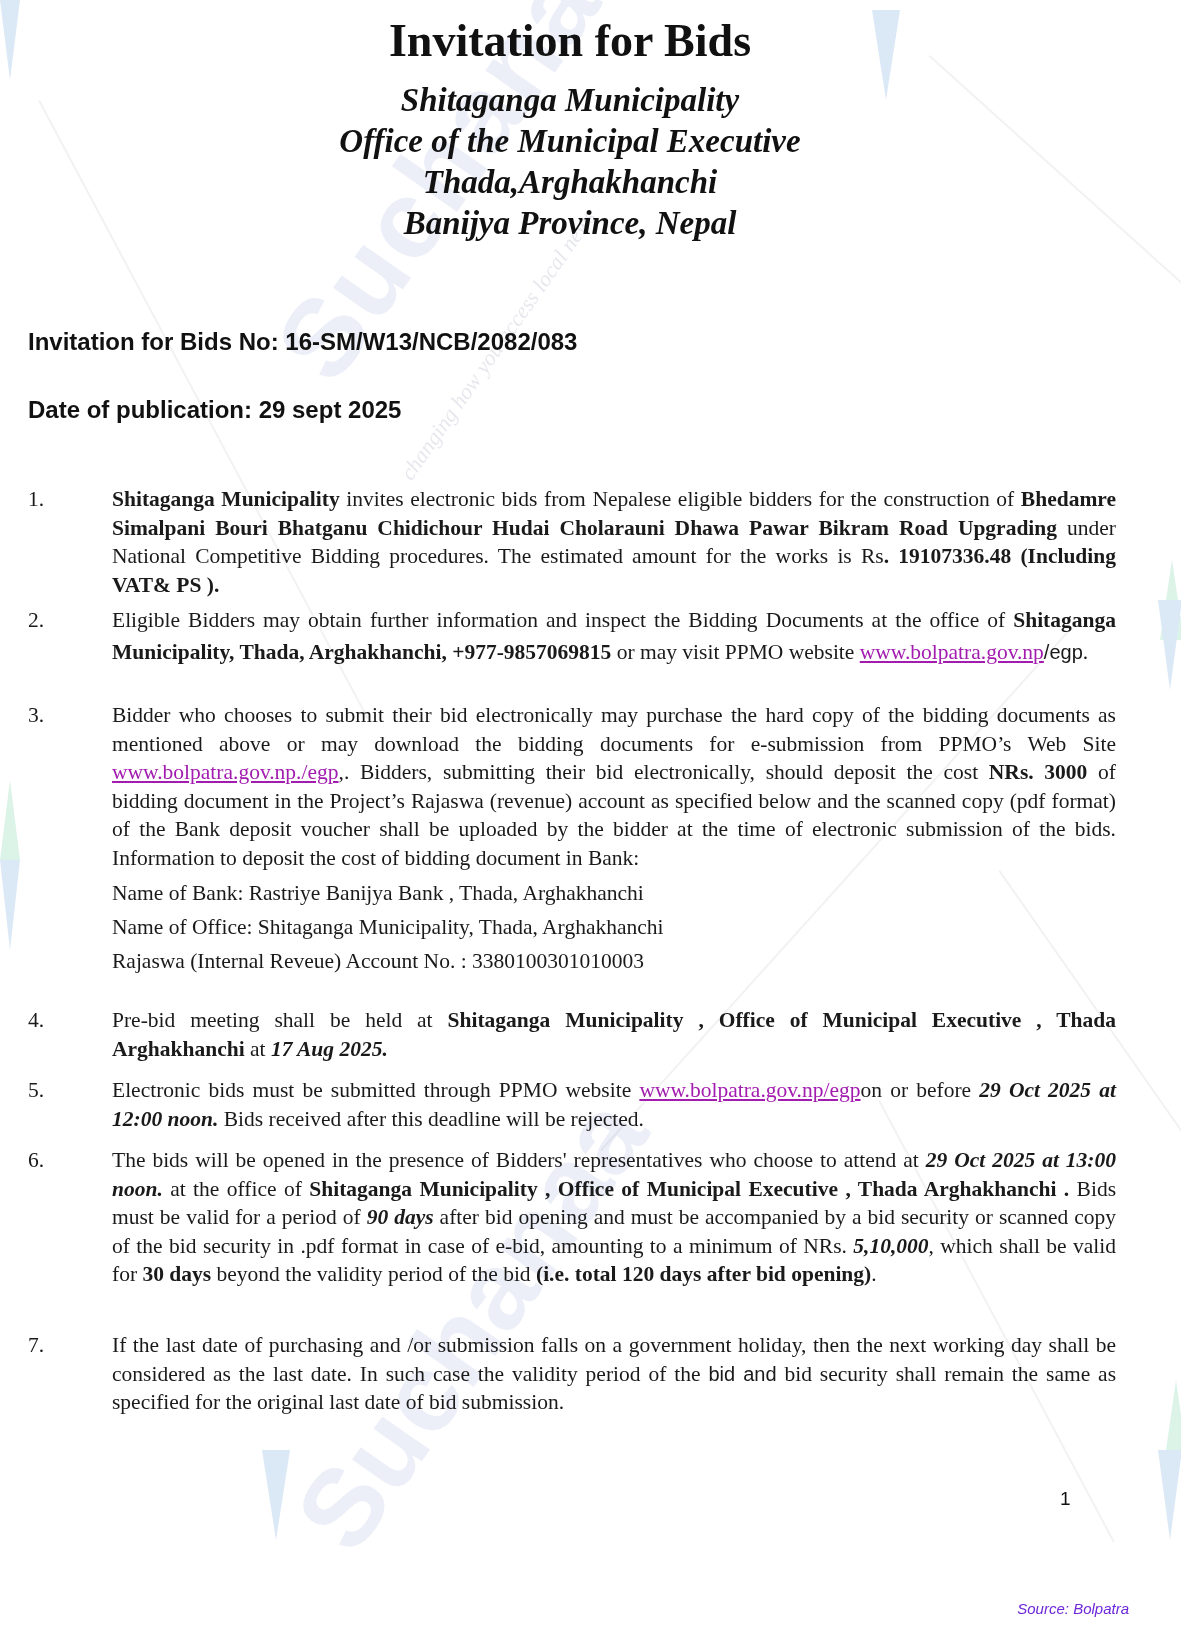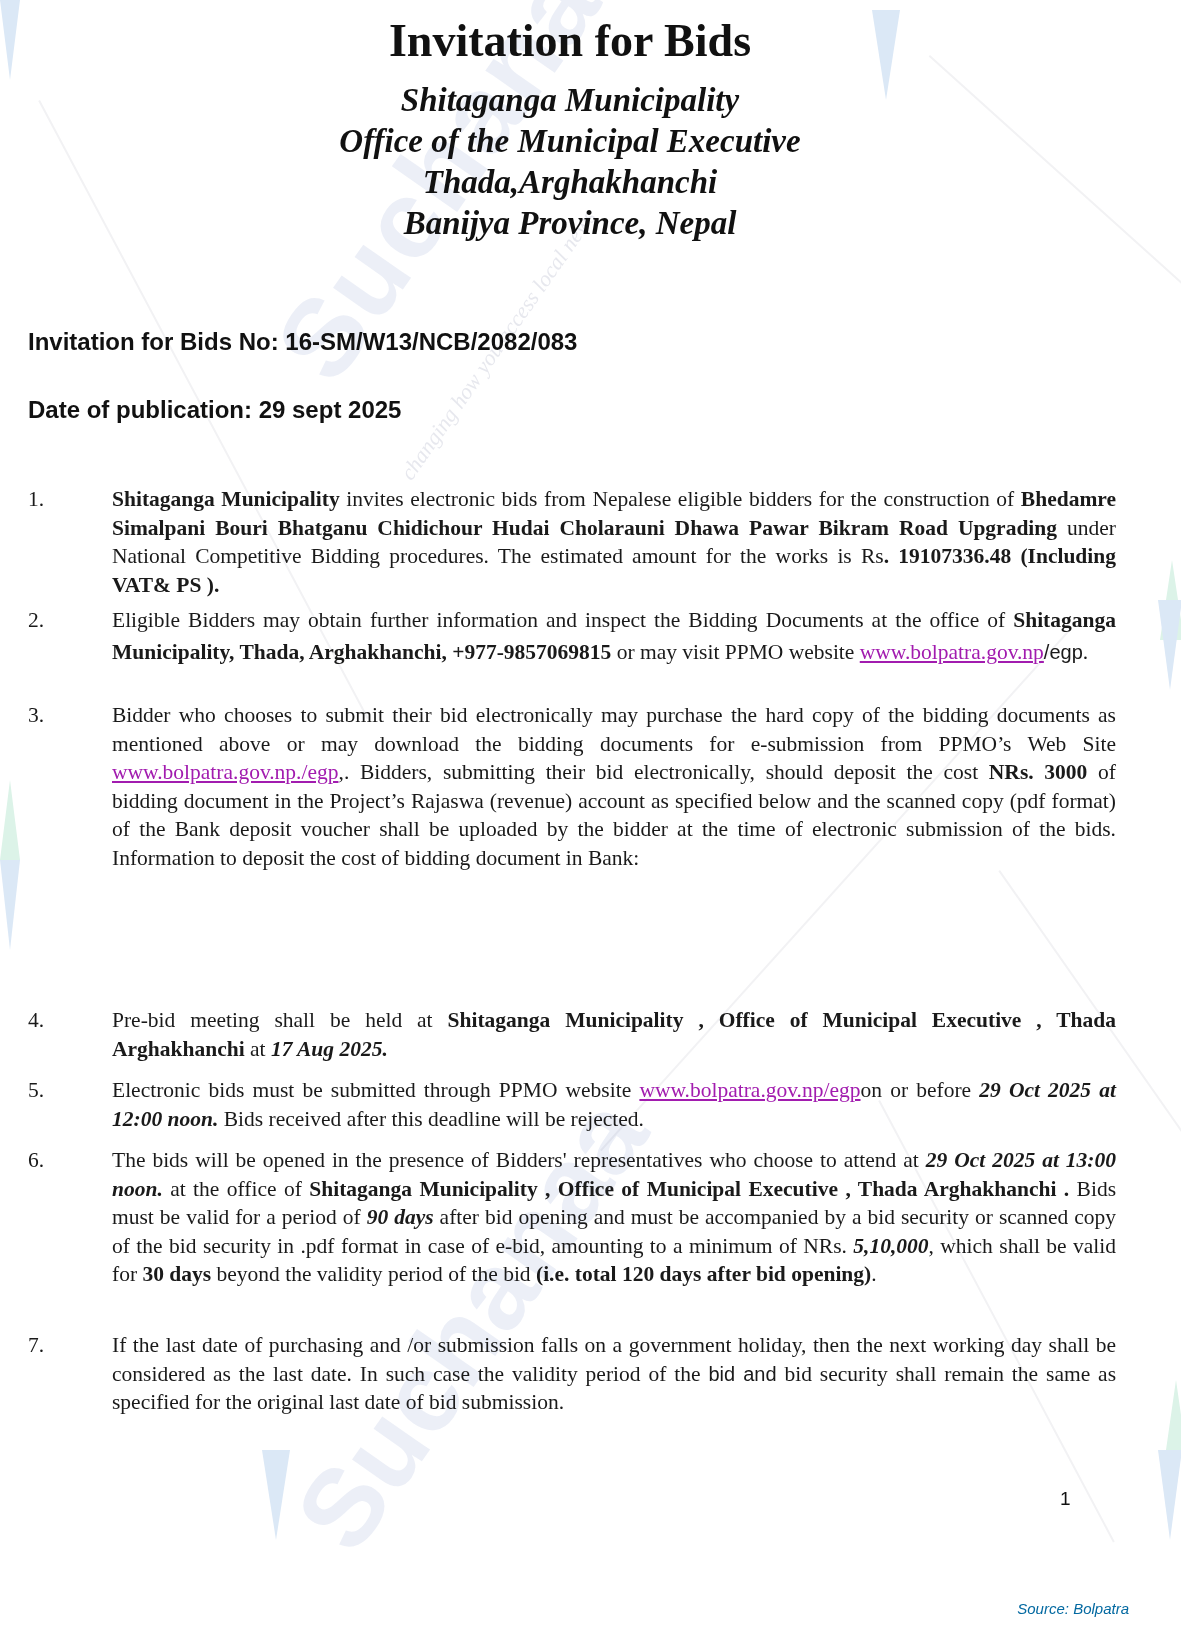--- a/index.html
+++ b/index.html
@@ -25,21 +25,21 @@
 
   .item { position: absolute; left: 28px; width: 1088px; font-family: "Liberation Serif", serif; font-size: 21.5px; line-height: 28.5px; color: #1a1a1a; }
   .item .num { position: absolute; left: 0; top: 0; }
   .item .body { margin-left: 84px; text-align: justify; }
   b { font-weight: bold; }
   a.link { color: #a21caf; text-decoration: underline; }
   .sans { font-family: "Liberation Sans", sans-serif; font-size: 20px; }
   .bank { margin-left: 84px; line-height: 34px; }
 
   .pageno { position: absolute; left: 1060px; top: 1488px; font-family: "Liberation Sans", sans-serif; font-size: 19px; }
-  .source { position: absolute; right: 52px; top: 1600px; font-family: "Liberation Sans", sans-serif; font-style: italic; font-size: 15px; color: #0369a1; }
+  .source { position: absolute; right: 52px; top: 1600px; font-family: "Liberation Sans", sans-serif; font-style: italic; font-size: 15px; color: #6d28d9; }
 </style>
 </head>
 <body>
 
 <div class="wm" style="left:0;top:0;width:1181px;height:1628px;">
   <div class="diag" style="left:40px;top:100px;width:700px;transform:rotate(62deg);"></div>
   <div class="diag" style="left:930px;top:55px;width:380px;transform:rotate(42deg);"></div>
   <div class="diag" style="left:600px;top:1150px;width:700px;transform:rotate(-48deg);"></div>
   <div class="diag" style="left:880px;top:1100px;width:500px;transform:rotate(62deg);"></div>
   <div class="diag" style="left:1000px;top:870px;width:380px;transform:rotate(55deg);"></div>
@@ -76,20 +76,25 @@
 </div>
 
 <div class="item" style="top:604px;line-height:32px;">
   <span class="num">2.</span>
   <div class="body"><span>Eligible Bidders may obtain further information and inspect the Bidding Documents at the office of </span><b>Shitaganga Municipality, Thada, Arghakhanchi, +977-9857069815</b><span> or may visit PPMO website </span><a class="link">www.bolpatra.gov.np</a><span class="sans">/egp</span><span>.</span></div>
 </div>
 
 <div class="item" style="top:701px;">
   <span class="num">3.</span>
   <div class="body"><span>Bidder who chooses to submit their bid electronically may purchase the hard copy of the bidding documents as mentioned above or may download the bidding documents for e-submission from PPMO’s Web Site </span><a class="link">www.bolpatra.gov.np./egp</a><span>,. Bidders, submitting their bid electronically,  should deposit the cost </span><b>NRs. 3000</b><span> of bidding document in the Project’s Rajaswa (revenue) account as specified below and the scanned copy (pdf format) of the Bank deposit voucher shall be uploaded by the bidder at the time of electronic submission of the bids. Information to deposit the cost of bidding document in Bank:</span></div>
+  <div class="bank" style="margin-top:4px;">
+    <div>Name of Bank: Rastriye Banijya Bank , Thada, Arghakhanchi</div>
+    <div>Name of Office: Shitaganga Municipality, Thada, Arghakhanchi</div>
+    <div>Rajaswa (Internal Reveue) Account No. : 3380100301010003</div>
+  </div>
 </div>
 
 <div class="item" style="top:1006px;">
   <span class="num">4.</span>
   <div class="body"><span>Pre-bid meeting shall be held at </span><b>Shitaganga Municipality , Office of Municipal Executive , Thada Arghakhanchi</b><span>  at </span><b style="font-style: italic;">17 Aug 2025.</b></div>
 </div>
 
 <div class="item" style="top:1076px;">
   <span class="num">5.</span>
   <div class="body"><span>Electronic bids must be submitted through PPMO website </span><a class="link">www.bolpatra.gov.np/egp</a><span>on or before </span><b style="font-style: italic;">29 Oct 2025 at 12:00 noon.</b><span>  Bids received after this deadline will be rejected.</span></div>

